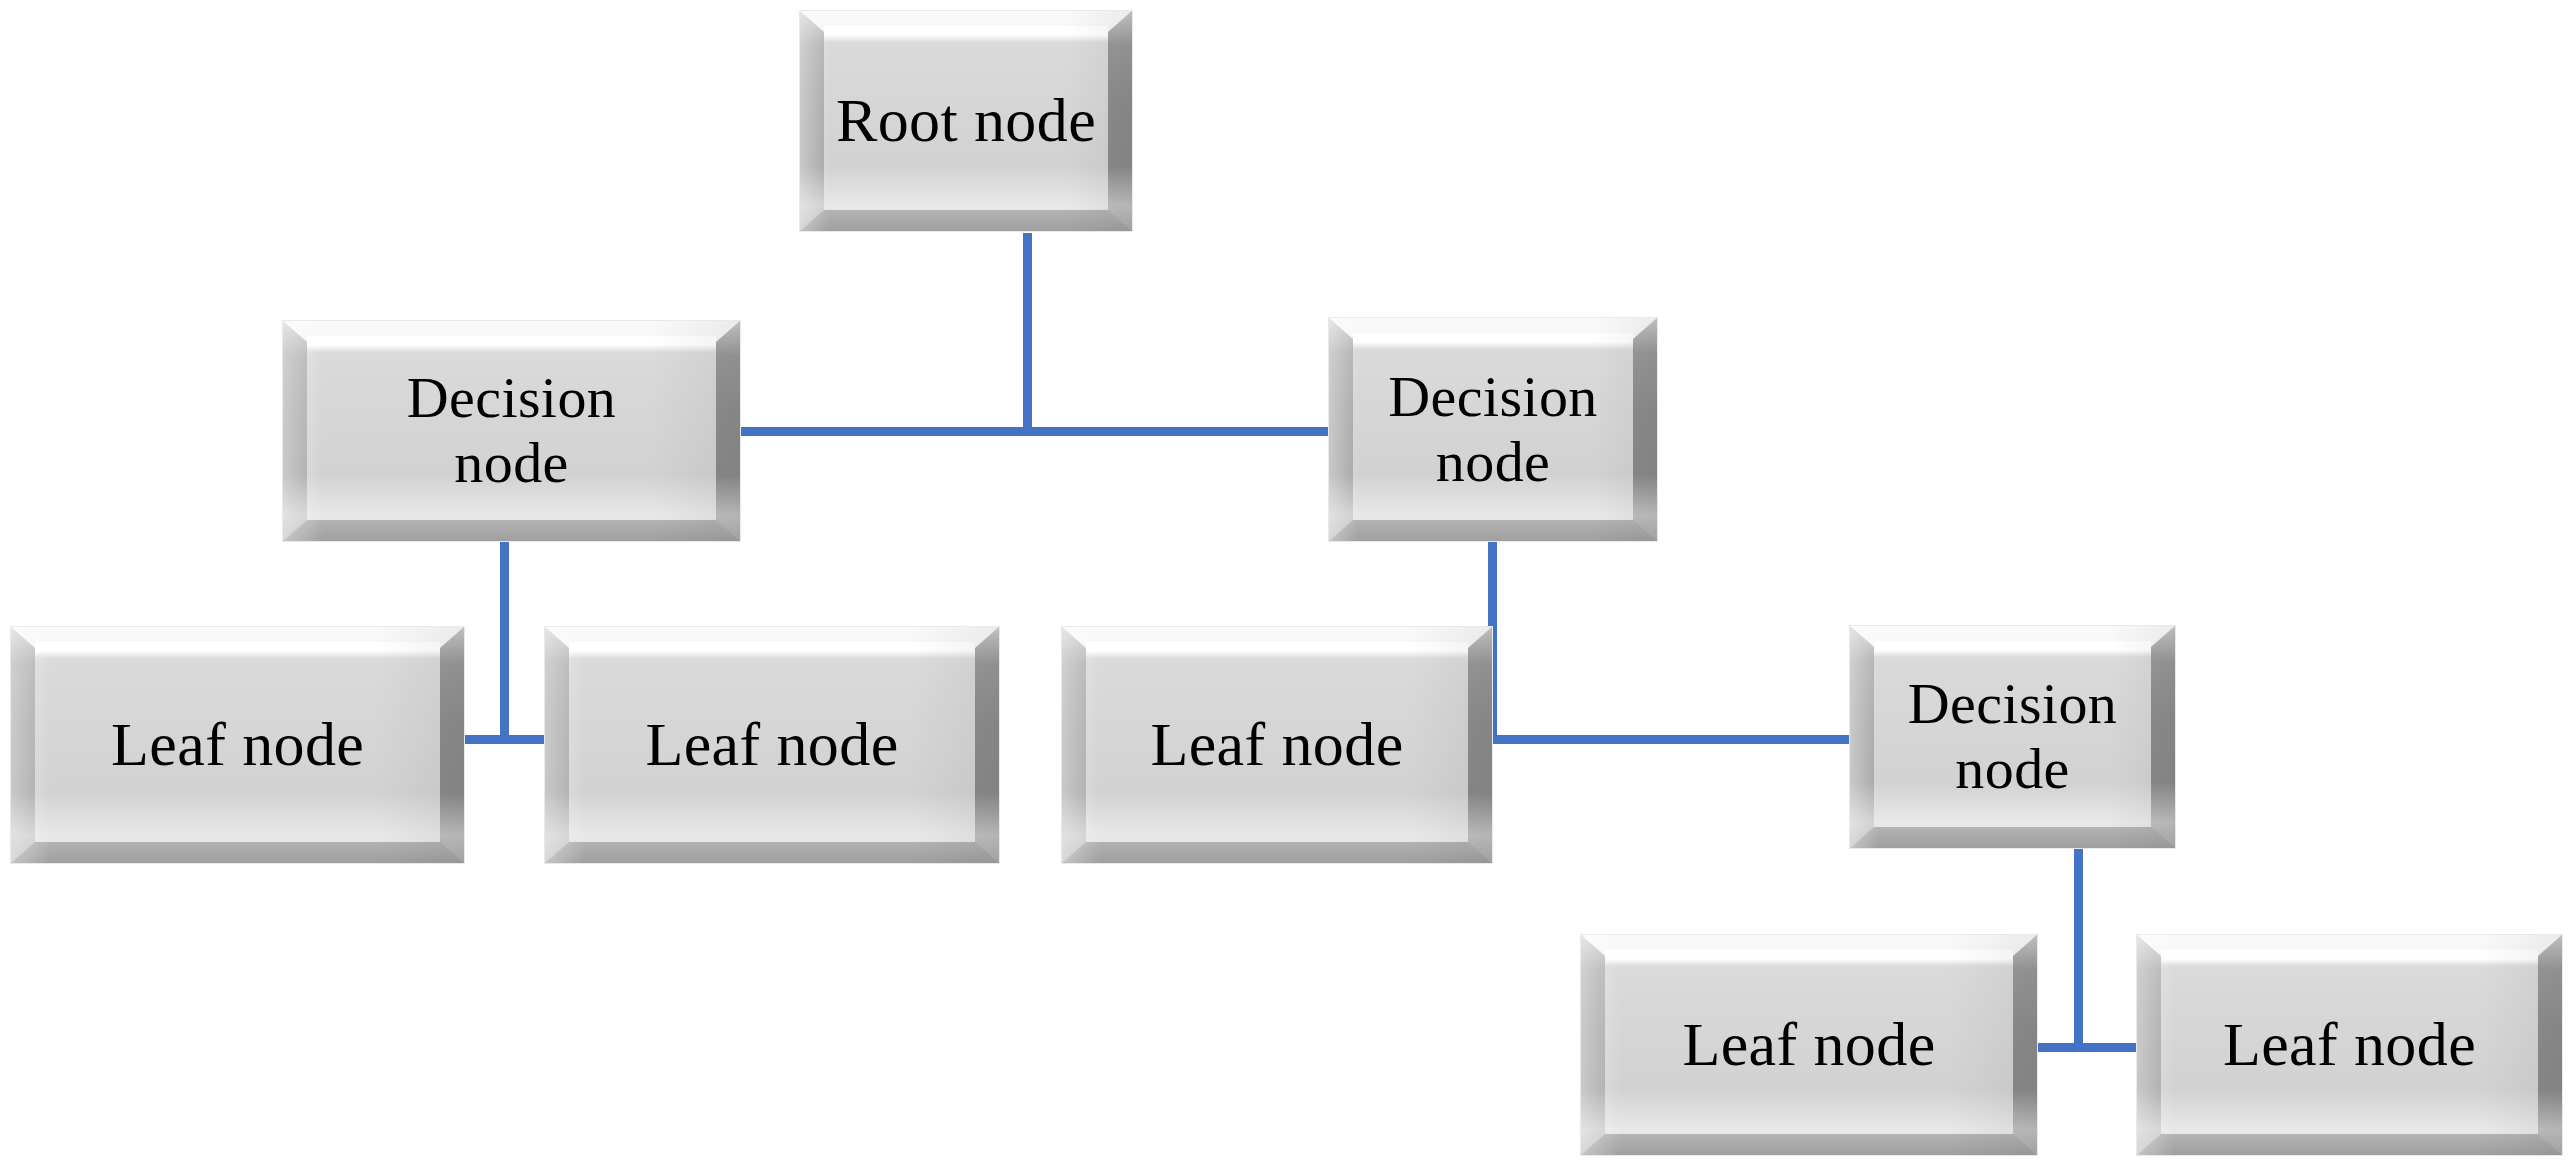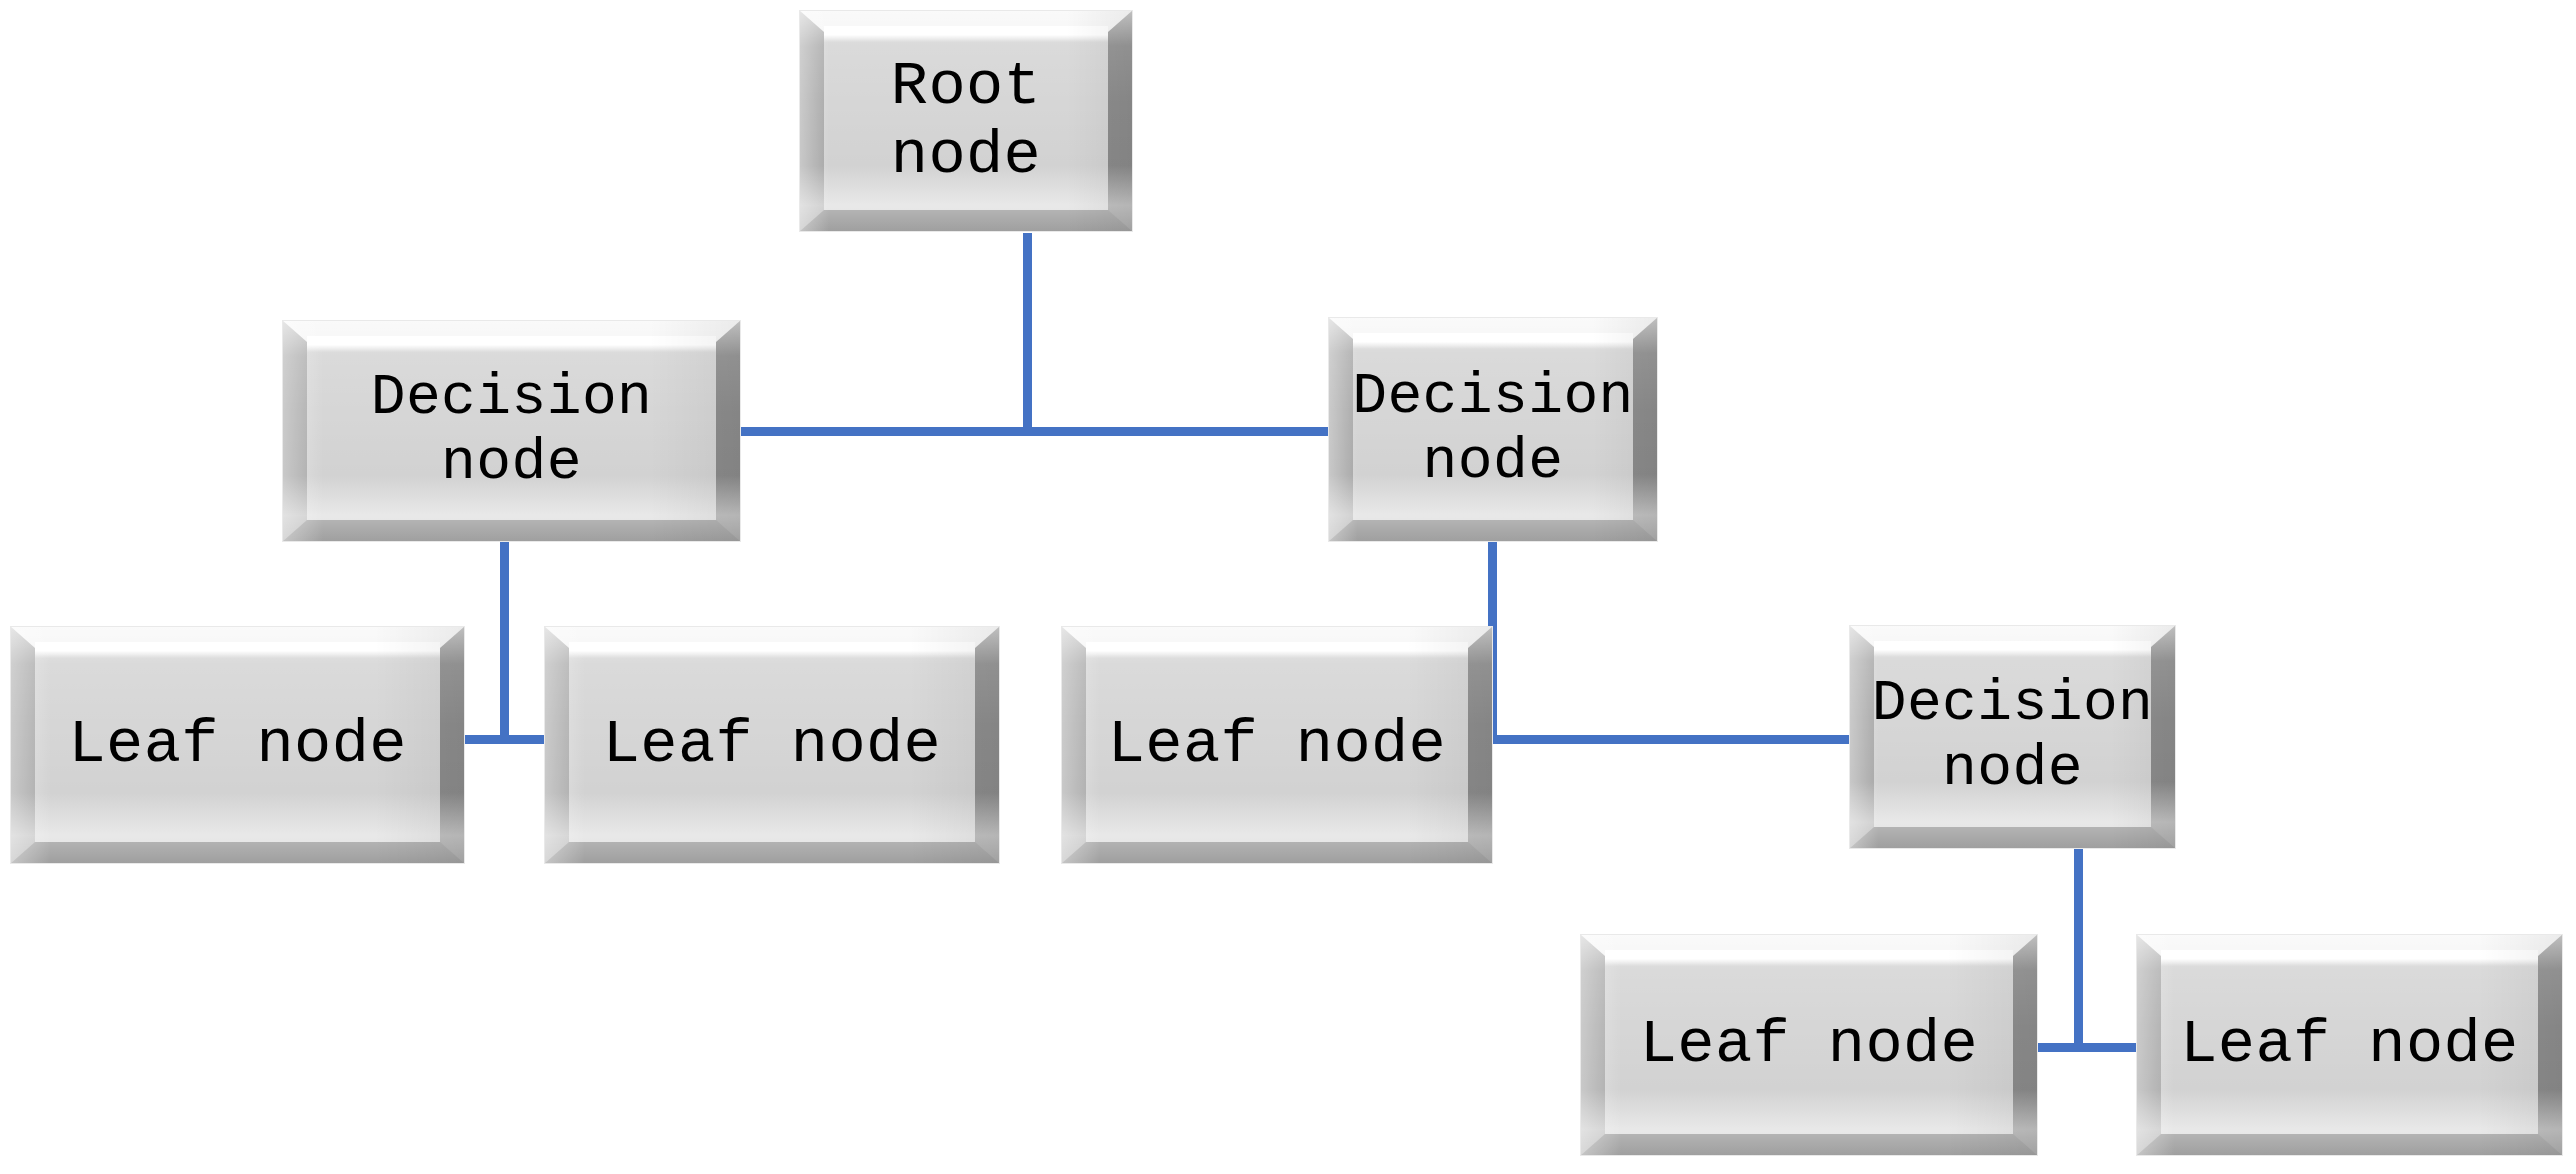--- a/index.html
+++ b/index.html
@@ -37,21 +37,20 @@
   
   .node {
     position: absolute;
     z-index: 2;
     box-sizing: border-box;
     background: #d4d4d4;
     display: flex;
     align-items: center;
     justify-content: center;
     text-align: center;
-    font-family: Liberation Mono, monospace;
   }
 
   
   .node::after {
     content: "";
     position: absolute;
     left: 0; top: 0; right: 0; bottom: 0;
     border: 1.5px solid #e9e9e9;
     pointer-events: none;
   }

